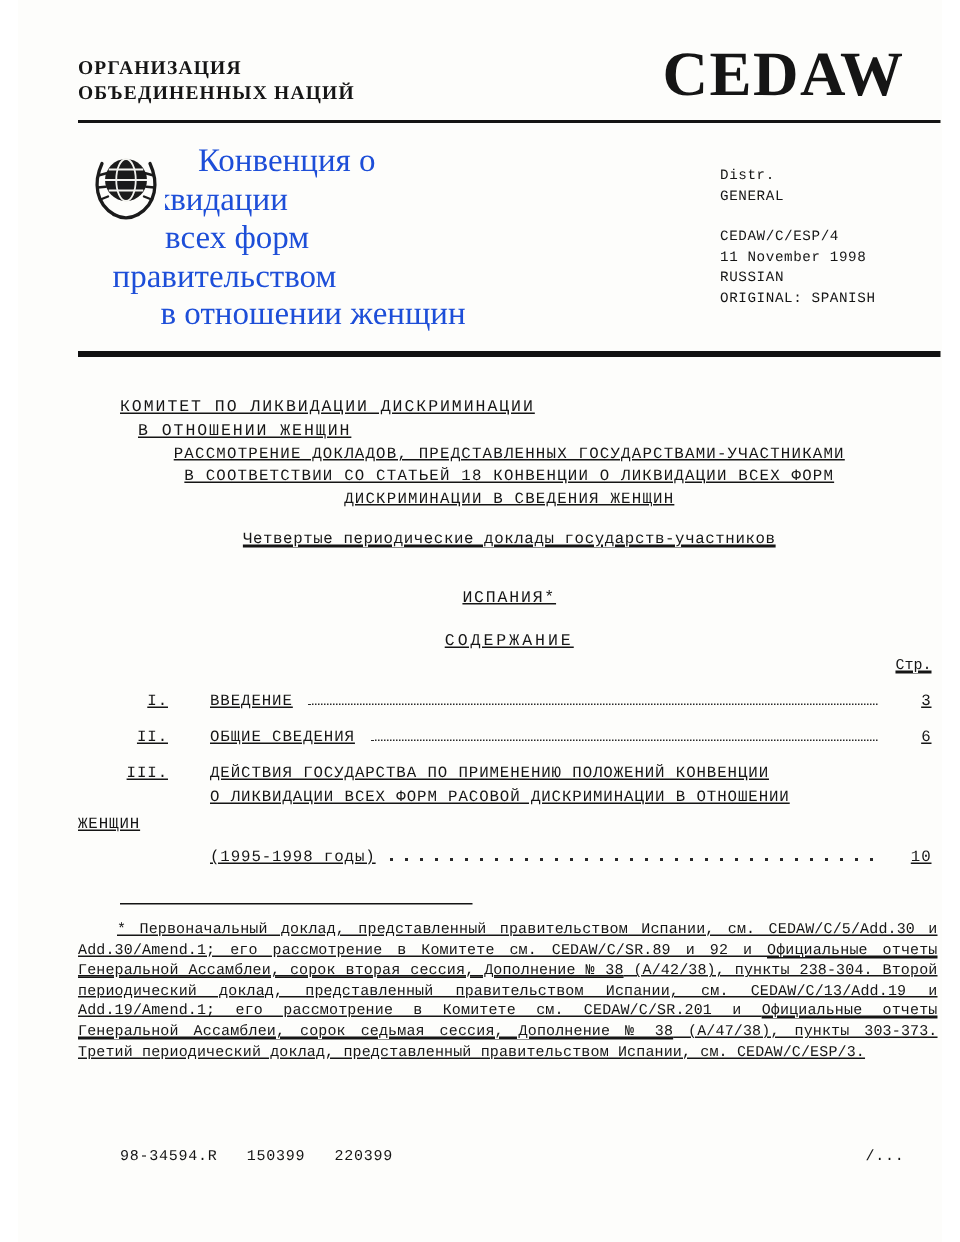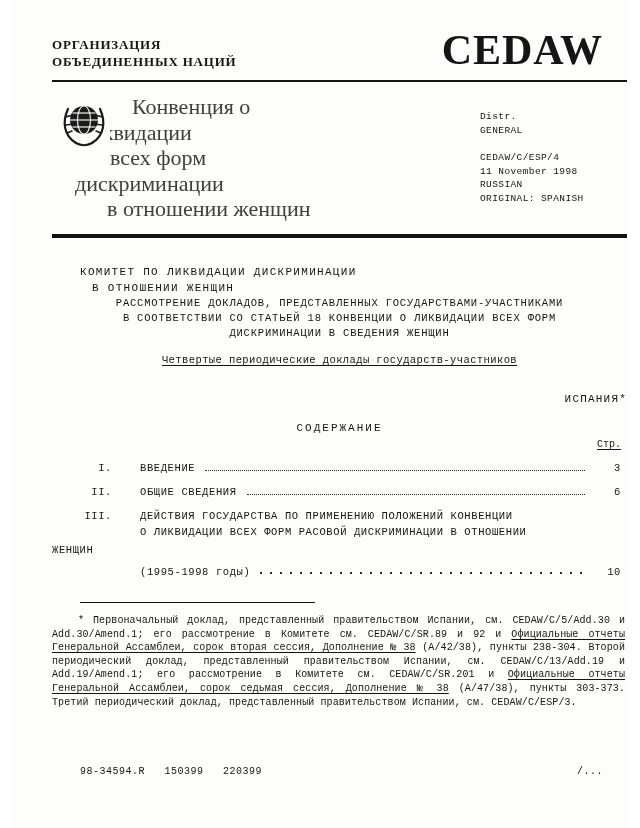--- a/index.html
+++ b/index.html
@@ -22,21 +22,21 @@
     font-weight:bold; font-size:42px; line-height:44px; letter-spacing:1px;
   }
   .header-rule {
     position:absolute; left:40px; top:80px; width:575px; height:2px; background:#141414;
   }
 
   
   .conv-title {
     position:absolute; left:58px; top:94px; z-index:1;
     font-family:"Liberation Serif","DejaVu Serif",serif;
-    font-size:22px; line-height:25.5px; color:#404040;
+    font-size:22px; line-height:25.5px; color:#1d4ed8;
   }
   .conv-title .t1 { padding-left:62px; }
   .conv-title .t2 { padding-left:10px; }
   .conv-title .t3 { padding-left:40px; }
   .conv-title .t4 { padding-left:5px;  }
   .conv-title .t5 { padding-left:37px; }
   .emblem {
     position:absolute; left:46px; top:96px; width:52px; height:52px;
     background:#fdfdfb; z-index:2;
   }
@@ -44,29 +44,29 @@
     position:absolute; left:468px; top:110px;
     font-size:9.5px; line-height:13.5px; letter-spacing:0.4px; z-index:3;
   }
   .distr .gap { margin-top:14px; }
 
   .separator-bar {
     position:absolute; left:40px; top:234px; width:575px; height:4px; background:#111;
   }
 
   
-  .doc-body { position:absolute; left:40px; top:252px; width:575px; font-size:11px; }
+  .doc-body { position:absolute; left:40px; top:252px; width:575px; font-size:11px;text-decoration:underline; }
   .committee { margin-top:12px; padding-left:28px; letter-spacing:1.3px; line-height:16px; }
   .committee .l2 { padding-left:12px; }
 
   .consideration { text-align:center; font-size:10.5px; letter-spacing:0.8px; line-height:15px; }
   .subtitle { margin-top:13px; text-align:center; font-size:10.5px; letter-spacing:0.4px; }
   .u { text-decoration:underline; text-underline-offset:2px; }
 
-  .country { margin-top:27px; text-align:right; letter-spacing:1.2px; font-size:11px; }
+  .country { margin-top:27px; text-align:center; letter-spacing:1.2px; font-size:11px; }
   .contents-heading { margin-top:17px; text-align:center; letter-spacing:2px; font-size:11px; }
   .page-col { margin-top:5px; text-align:right; font-size:10px; padding-right:6px; }
 
   .toc { font-size:10.5px; letter-spacing:0.6px; margin-right:6px; }
   .toc-row { display:flex; align-items:baseline; margin-top:12px; }
   .toc-num { width:60px; text-align:right; flex:none; }
   .toc-title { margin-left:28px; }
   .toc-leader { flex:1; border-bottom:1.5px dotted #2a2a2a; margin:0 8px 3px 10px; min-width:20px; }
   .toc-leader.spaced {
     border-bottom:none; height:2px; align-self:flex-end; margin-bottom:4px;
@@ -124,21 +124,21 @@
         <line x1="45" y1="29" x2="39.5" y2="28.5"></line>
         <line x1="43" y1="37" x2="38" y2="35"></line>
       </g>
     </svg>
   </div>
 
   <div class="conv-title">
     <div class="t1">Конвенция о</div>
     <div class="t2">ликвидации</div>
     <div class="t3">всех форм</div>
-    <div class="t4">дискриминации</div>
+    <div class="t4">правительством</div>
     <div class="t5">в отношении женщин</div>
   </div>
 
   <div class="distr">
     <div>Distr.</div>
     <div>GENERAL</div>
     <div class="gap">CEDAW/C/ESP/4</div>
     <div>11 November 1998</div>
     <div>RUSSIAN</div>
     <div>ORIGINAL: SPANISH</div>

